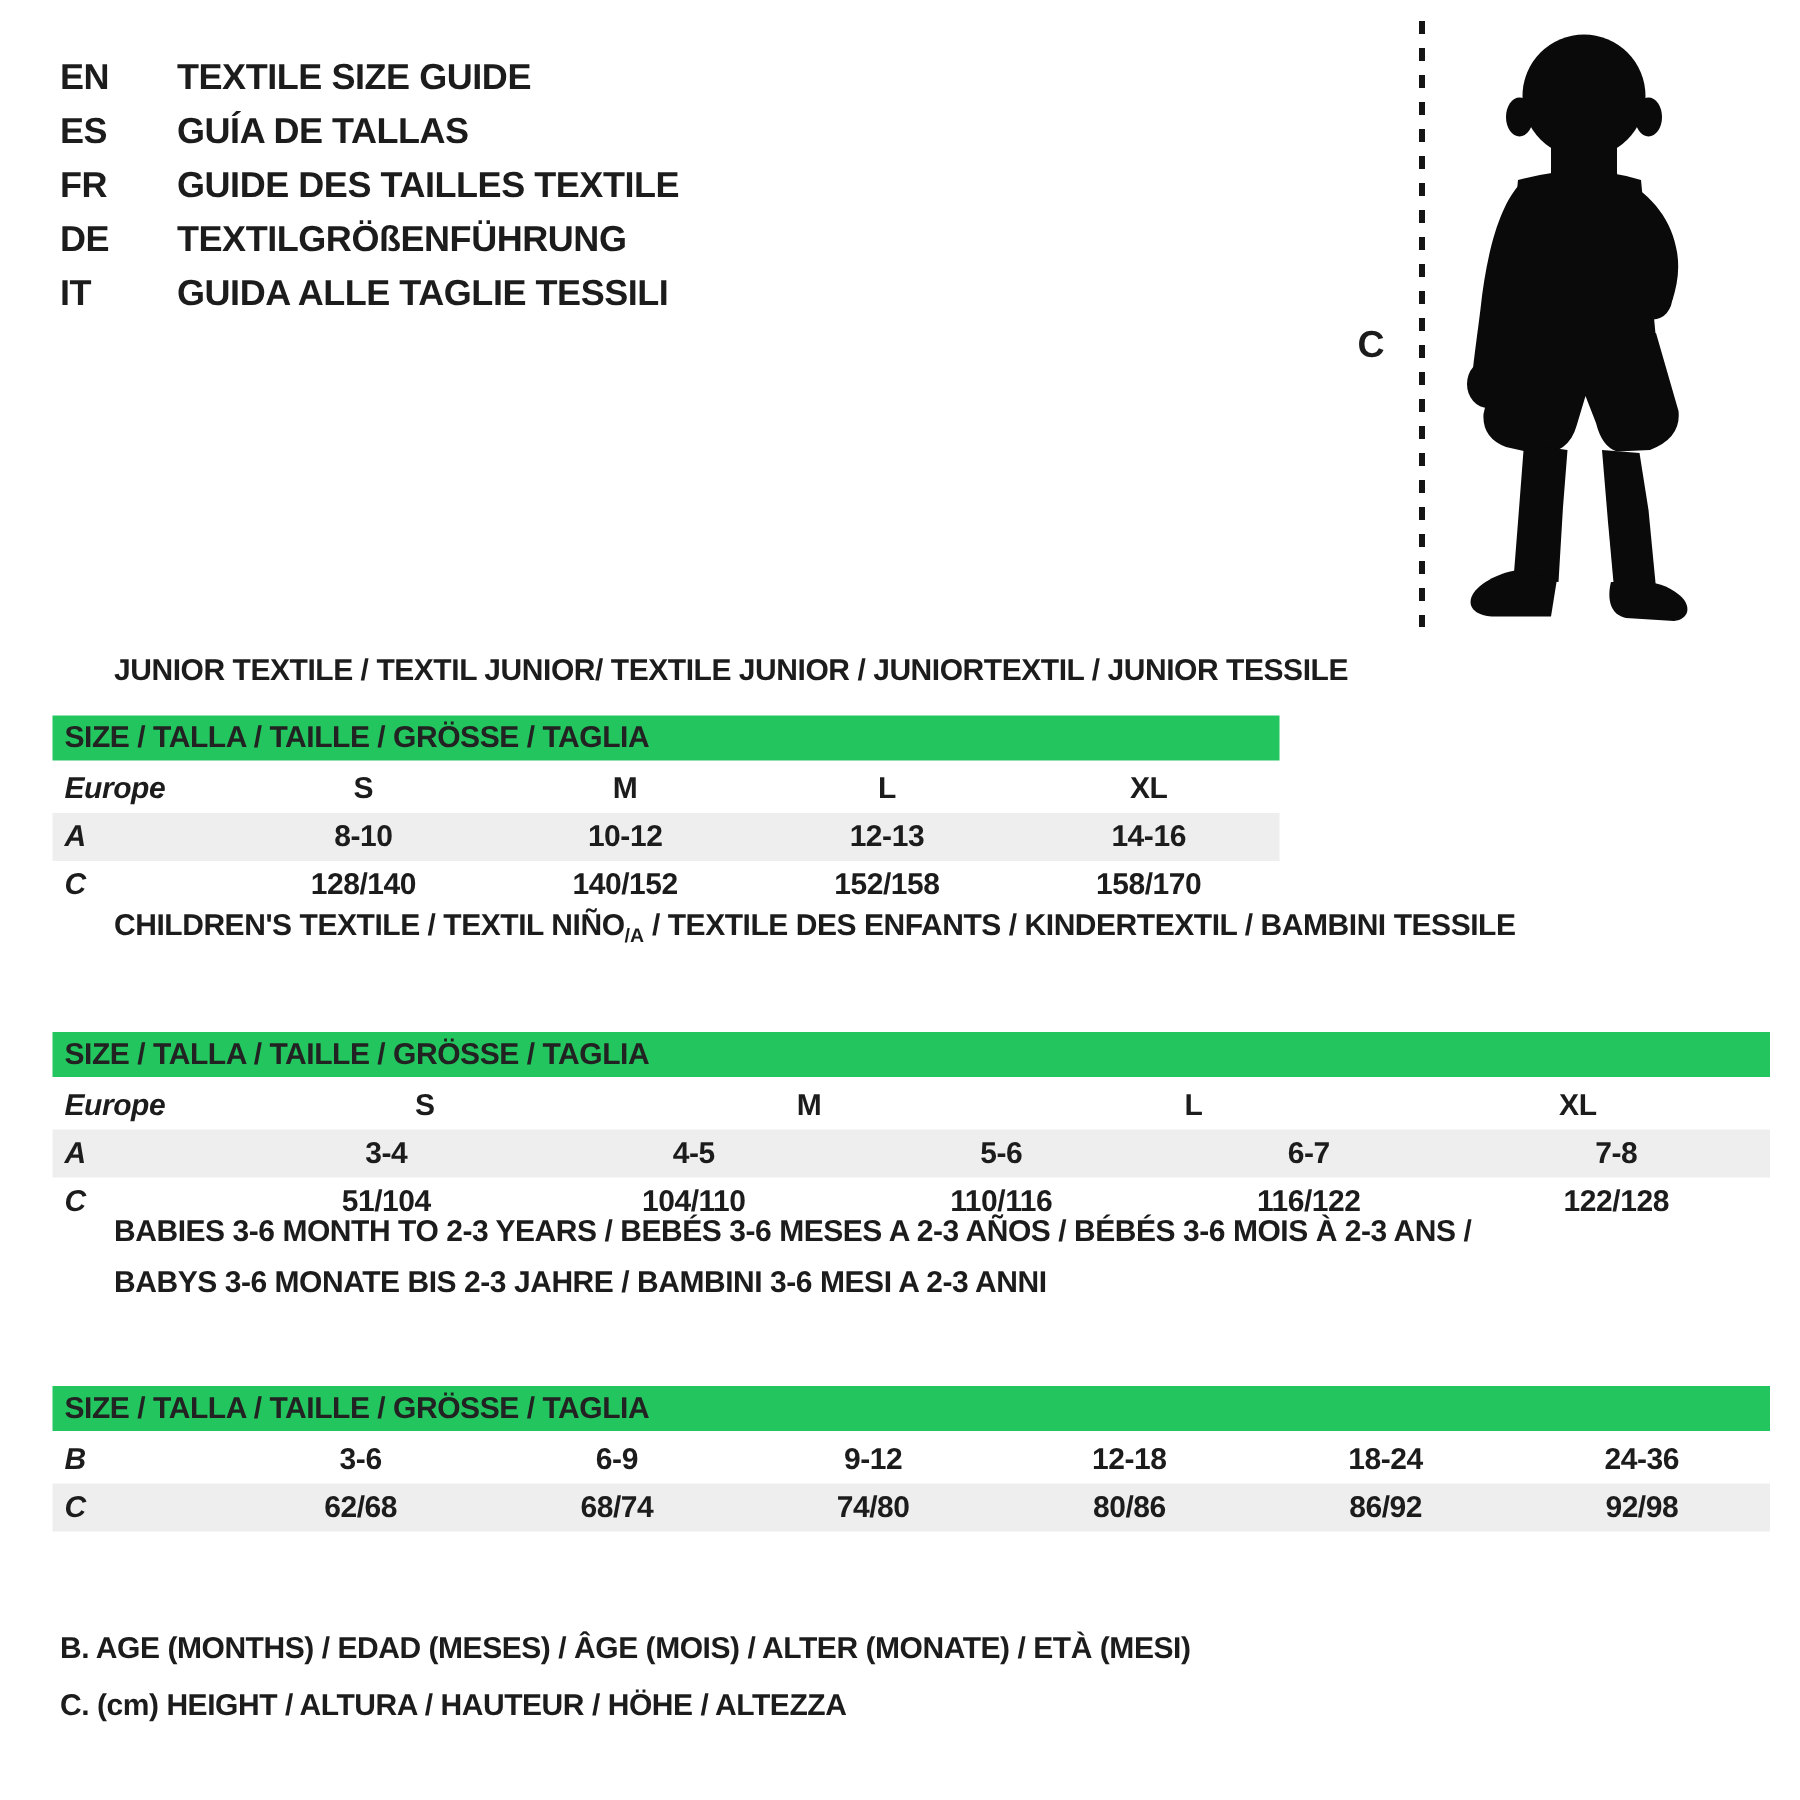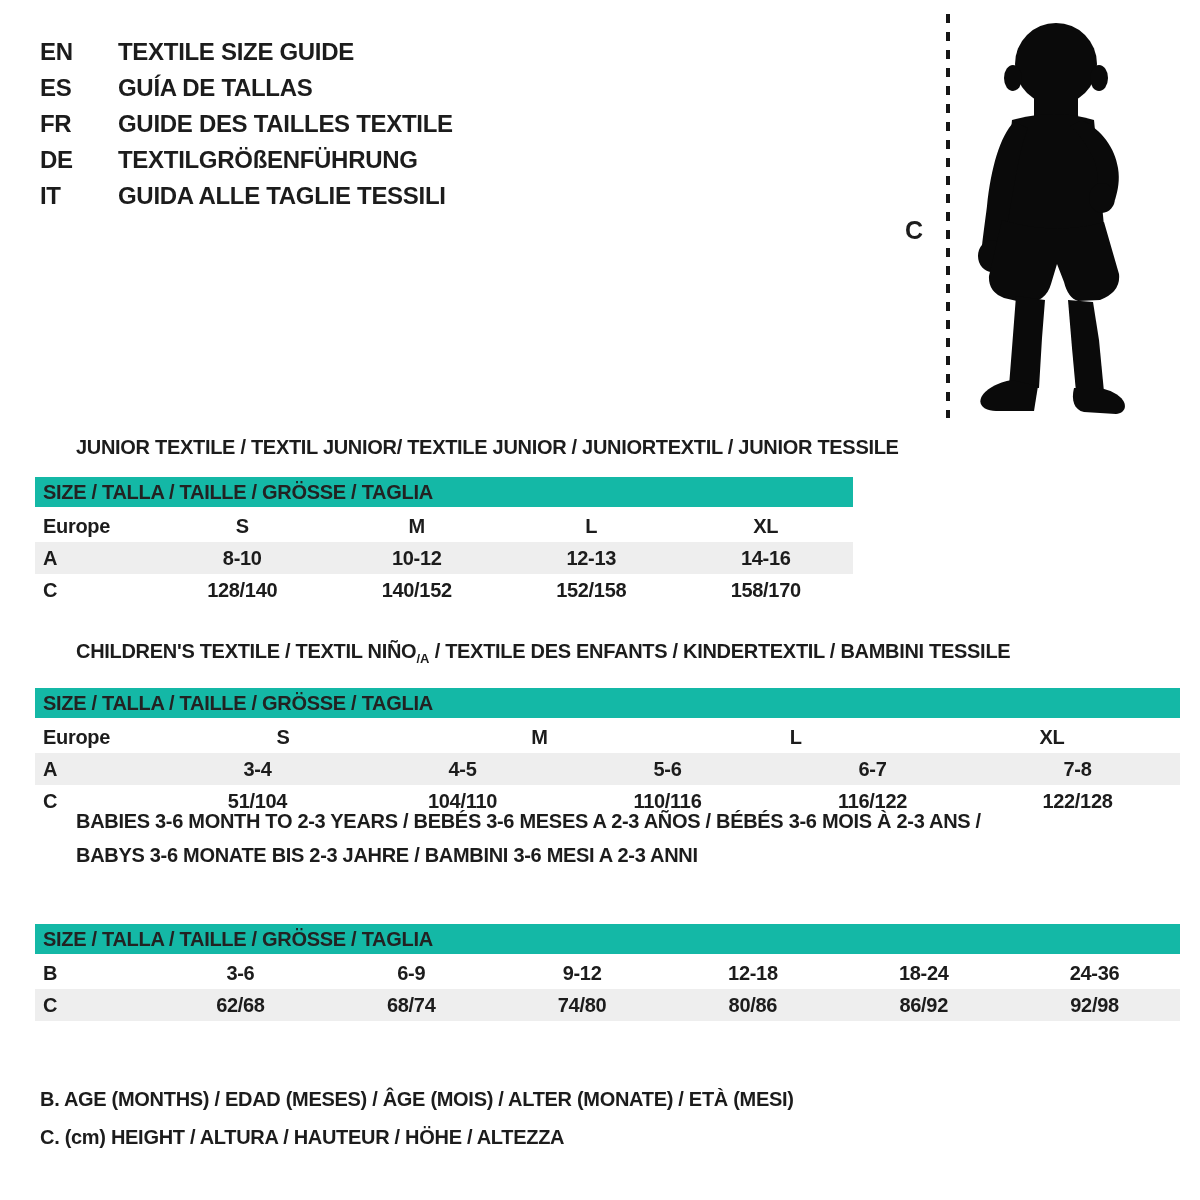--- a/index.html
+++ b/index.html
@@ -24,26 +24,26 @@
   .c-label{position:absolute;left:905px;top:216px;font-size:25px;font-weight:bold;}
   .baby{position:absolute;left:966px;top:18px;width:174px;height:400px;}
   
   .sec-heading{position:absolute;left:40px;font-size:20px;font-weight:bold;white-space:nowrap;margin-left:36px;}
   .sub{font-size:13px;vertical-align:-5px;letter-spacing:0;}
   
   .size-table{position:absolute;left:35px;font-size:20px;font-weight:bold;}
   .t-junior{width:818px;}
   .t-wide{width:1145px;}
   .table-header{
-    background:#14b8a6;height:30px;line-height:30px;
+    background:#22c55e;height:30px;line-height:30px;
     padding-left:8px;margin-bottom:3px;color:#222222;
   }
   .trow{display:flex;height:32px;line-height:32px;}
   .trow.shaded{background:#eeeeee;}
-  .tlabel{width:112px;padding-left:8px;text-align:left;}
+  .tlabel{width:112px;padding-left:8px;text-align:left;font-style:italic;}
   .tcell{flex:1;text-align:center;}
   
   .legend{position:absolute;left:40px;top:1080px;font-size:20px;font-weight:bold;}
   .legend div{height:38px;line-height:38px;}
 </style>
 </head>
 <body>
 
 <div id="page">
 
@@ -110,21 +110,21 @@
     </div>
     <div class="trow">
       <span class="tlabel">C</span>
       <span class="tcell">128/140</span>
       <span class="tcell">140/152</span>
       <span class="tcell">152/158</span>
       <span class="tcell">158/170</span>
     </div>
   </div>
 
-  <div class="sec-heading" style="top:640px">
+  <div class="sec-heading" style="top:606px">
     <span>CHILDREN'S TEXTILE / TEXTIL NIÑO</span><span class="sub">/A</span><span> / TEXTILE DES ENFANTS / KINDERTEXTIL / BAMBINI TESSILE</span>
   </div>
   <div class="size-table t-wide" style="top:688px">
     <div class="table-header">SIZE / TALLA / TAILLE / GRÖSSE / TAGLIA</div>
     <div class="trow">
       <span class="tlabel">Europe</span>
       <span class="tcell">S</span>
       <span class="tcell">M</span>
       <span class="tcell">L</span>
       <span class="tcell">XL</span>

